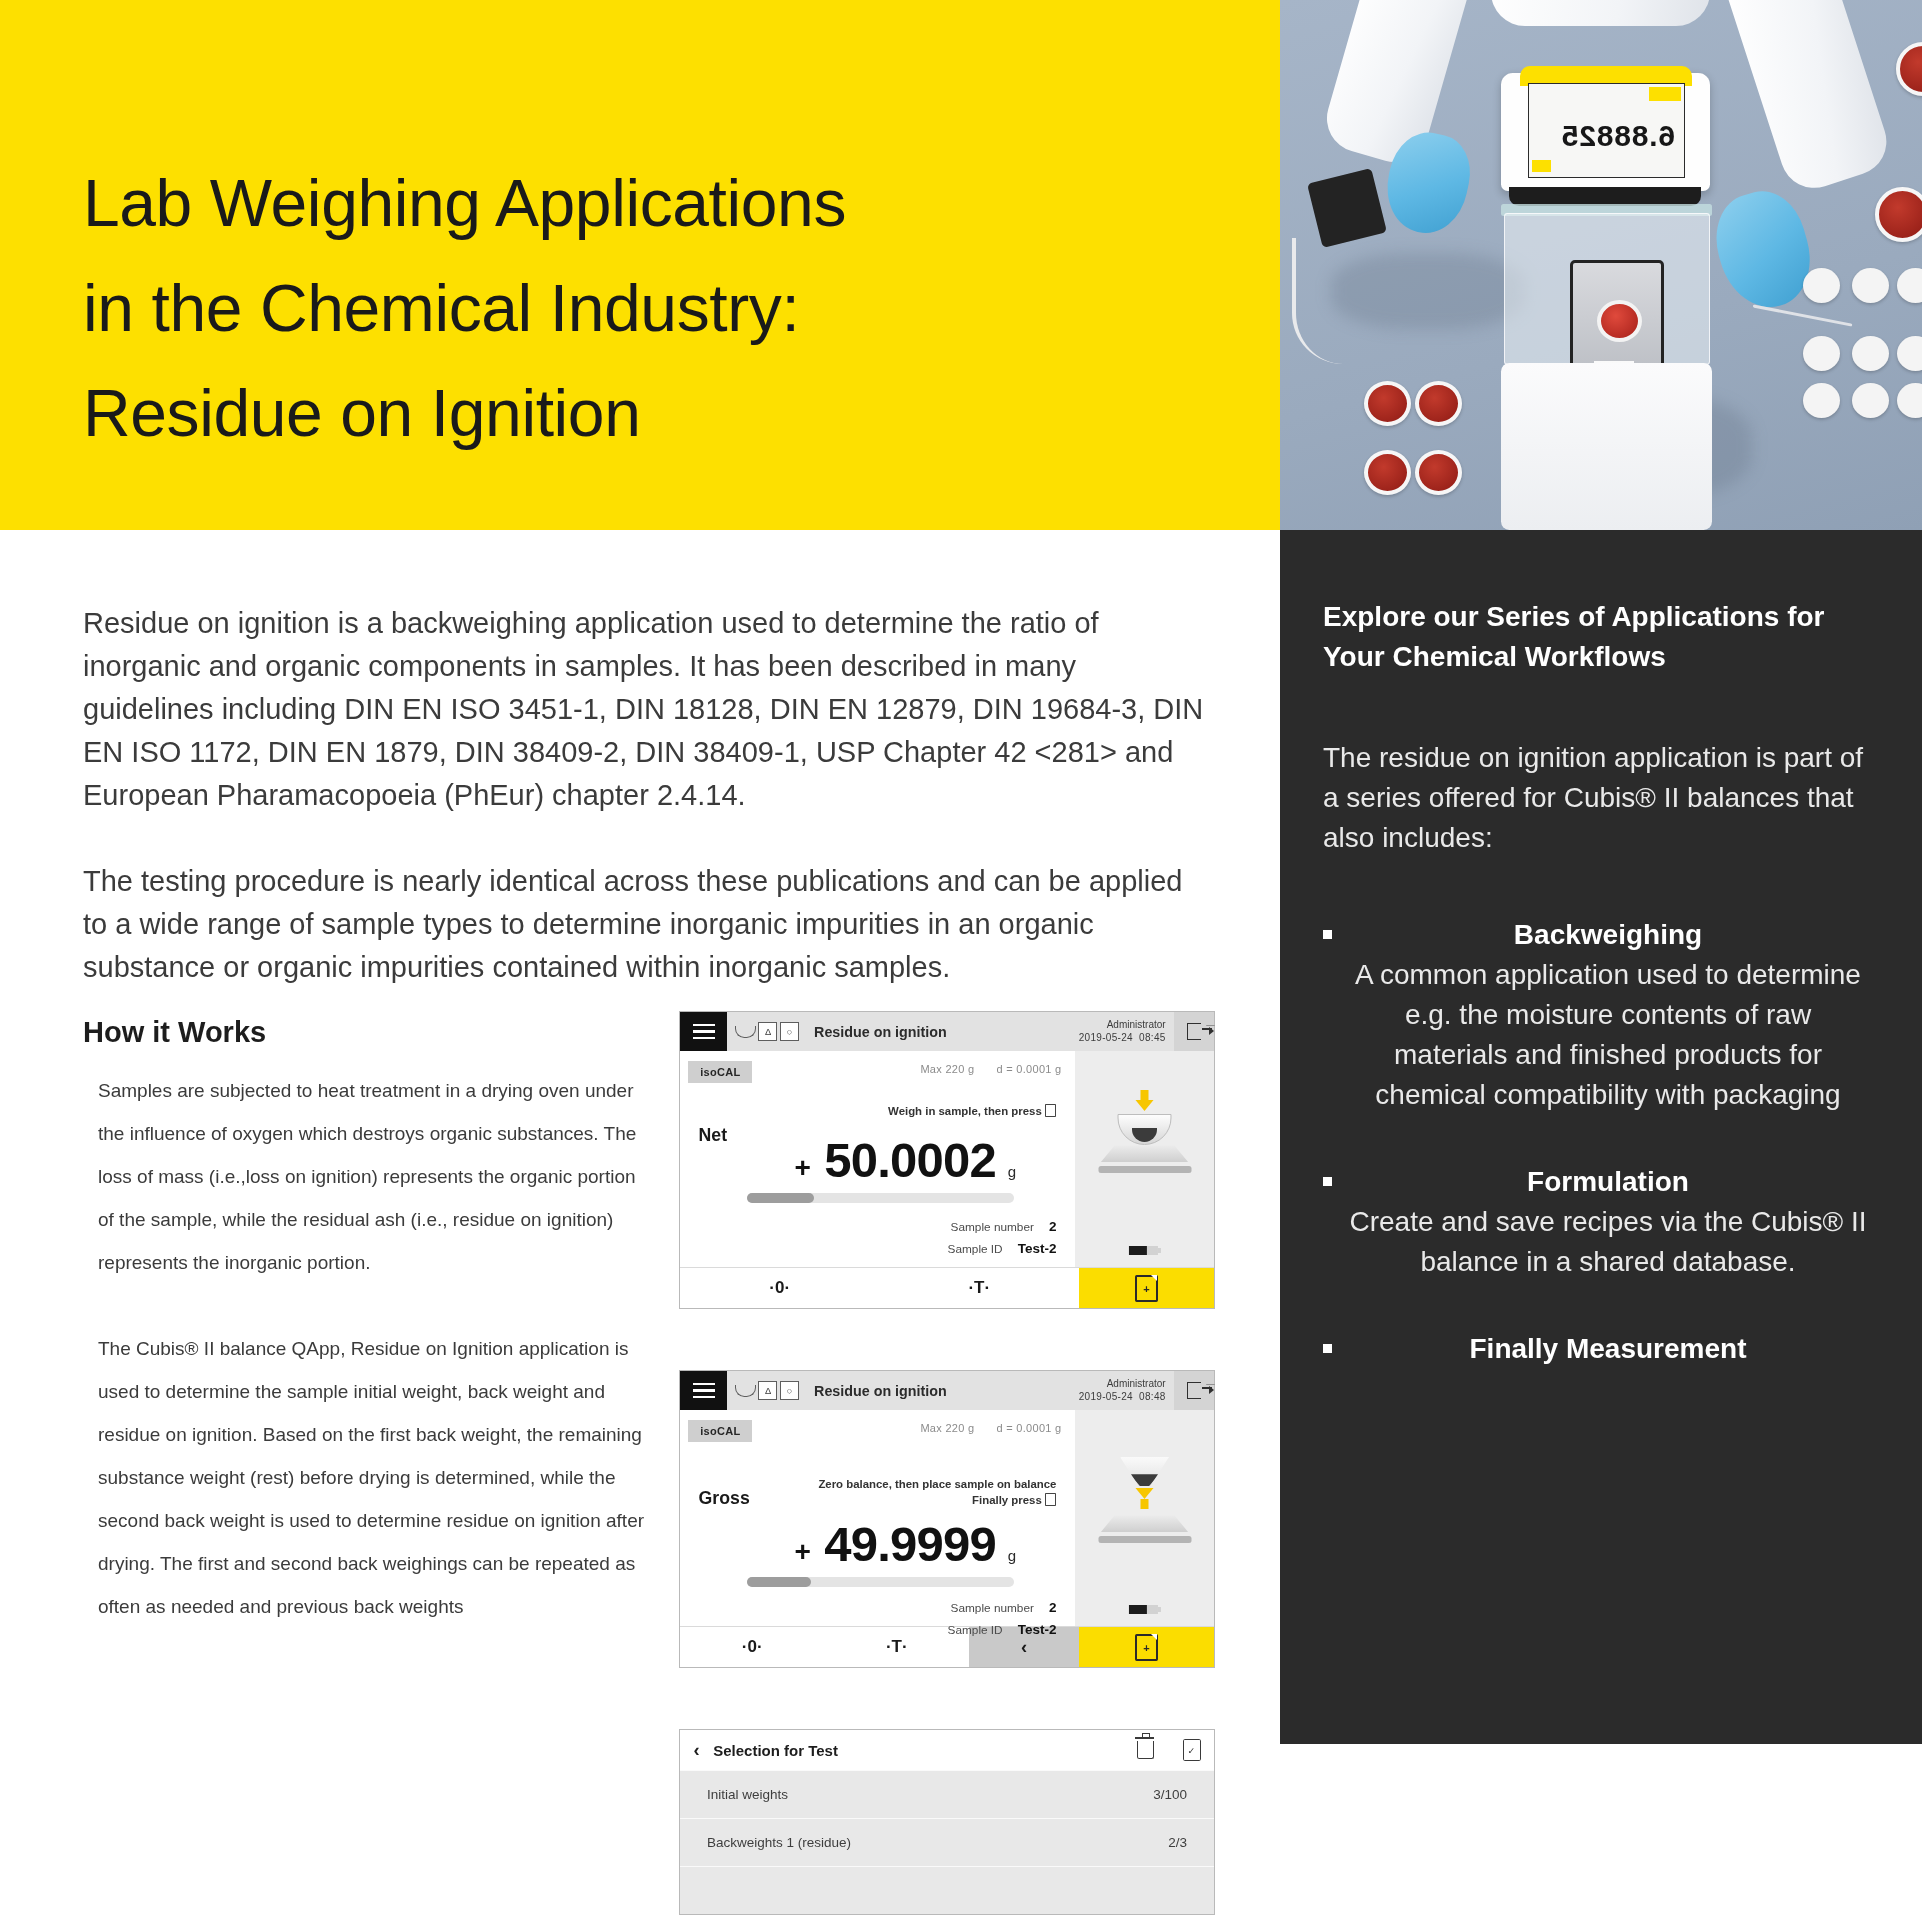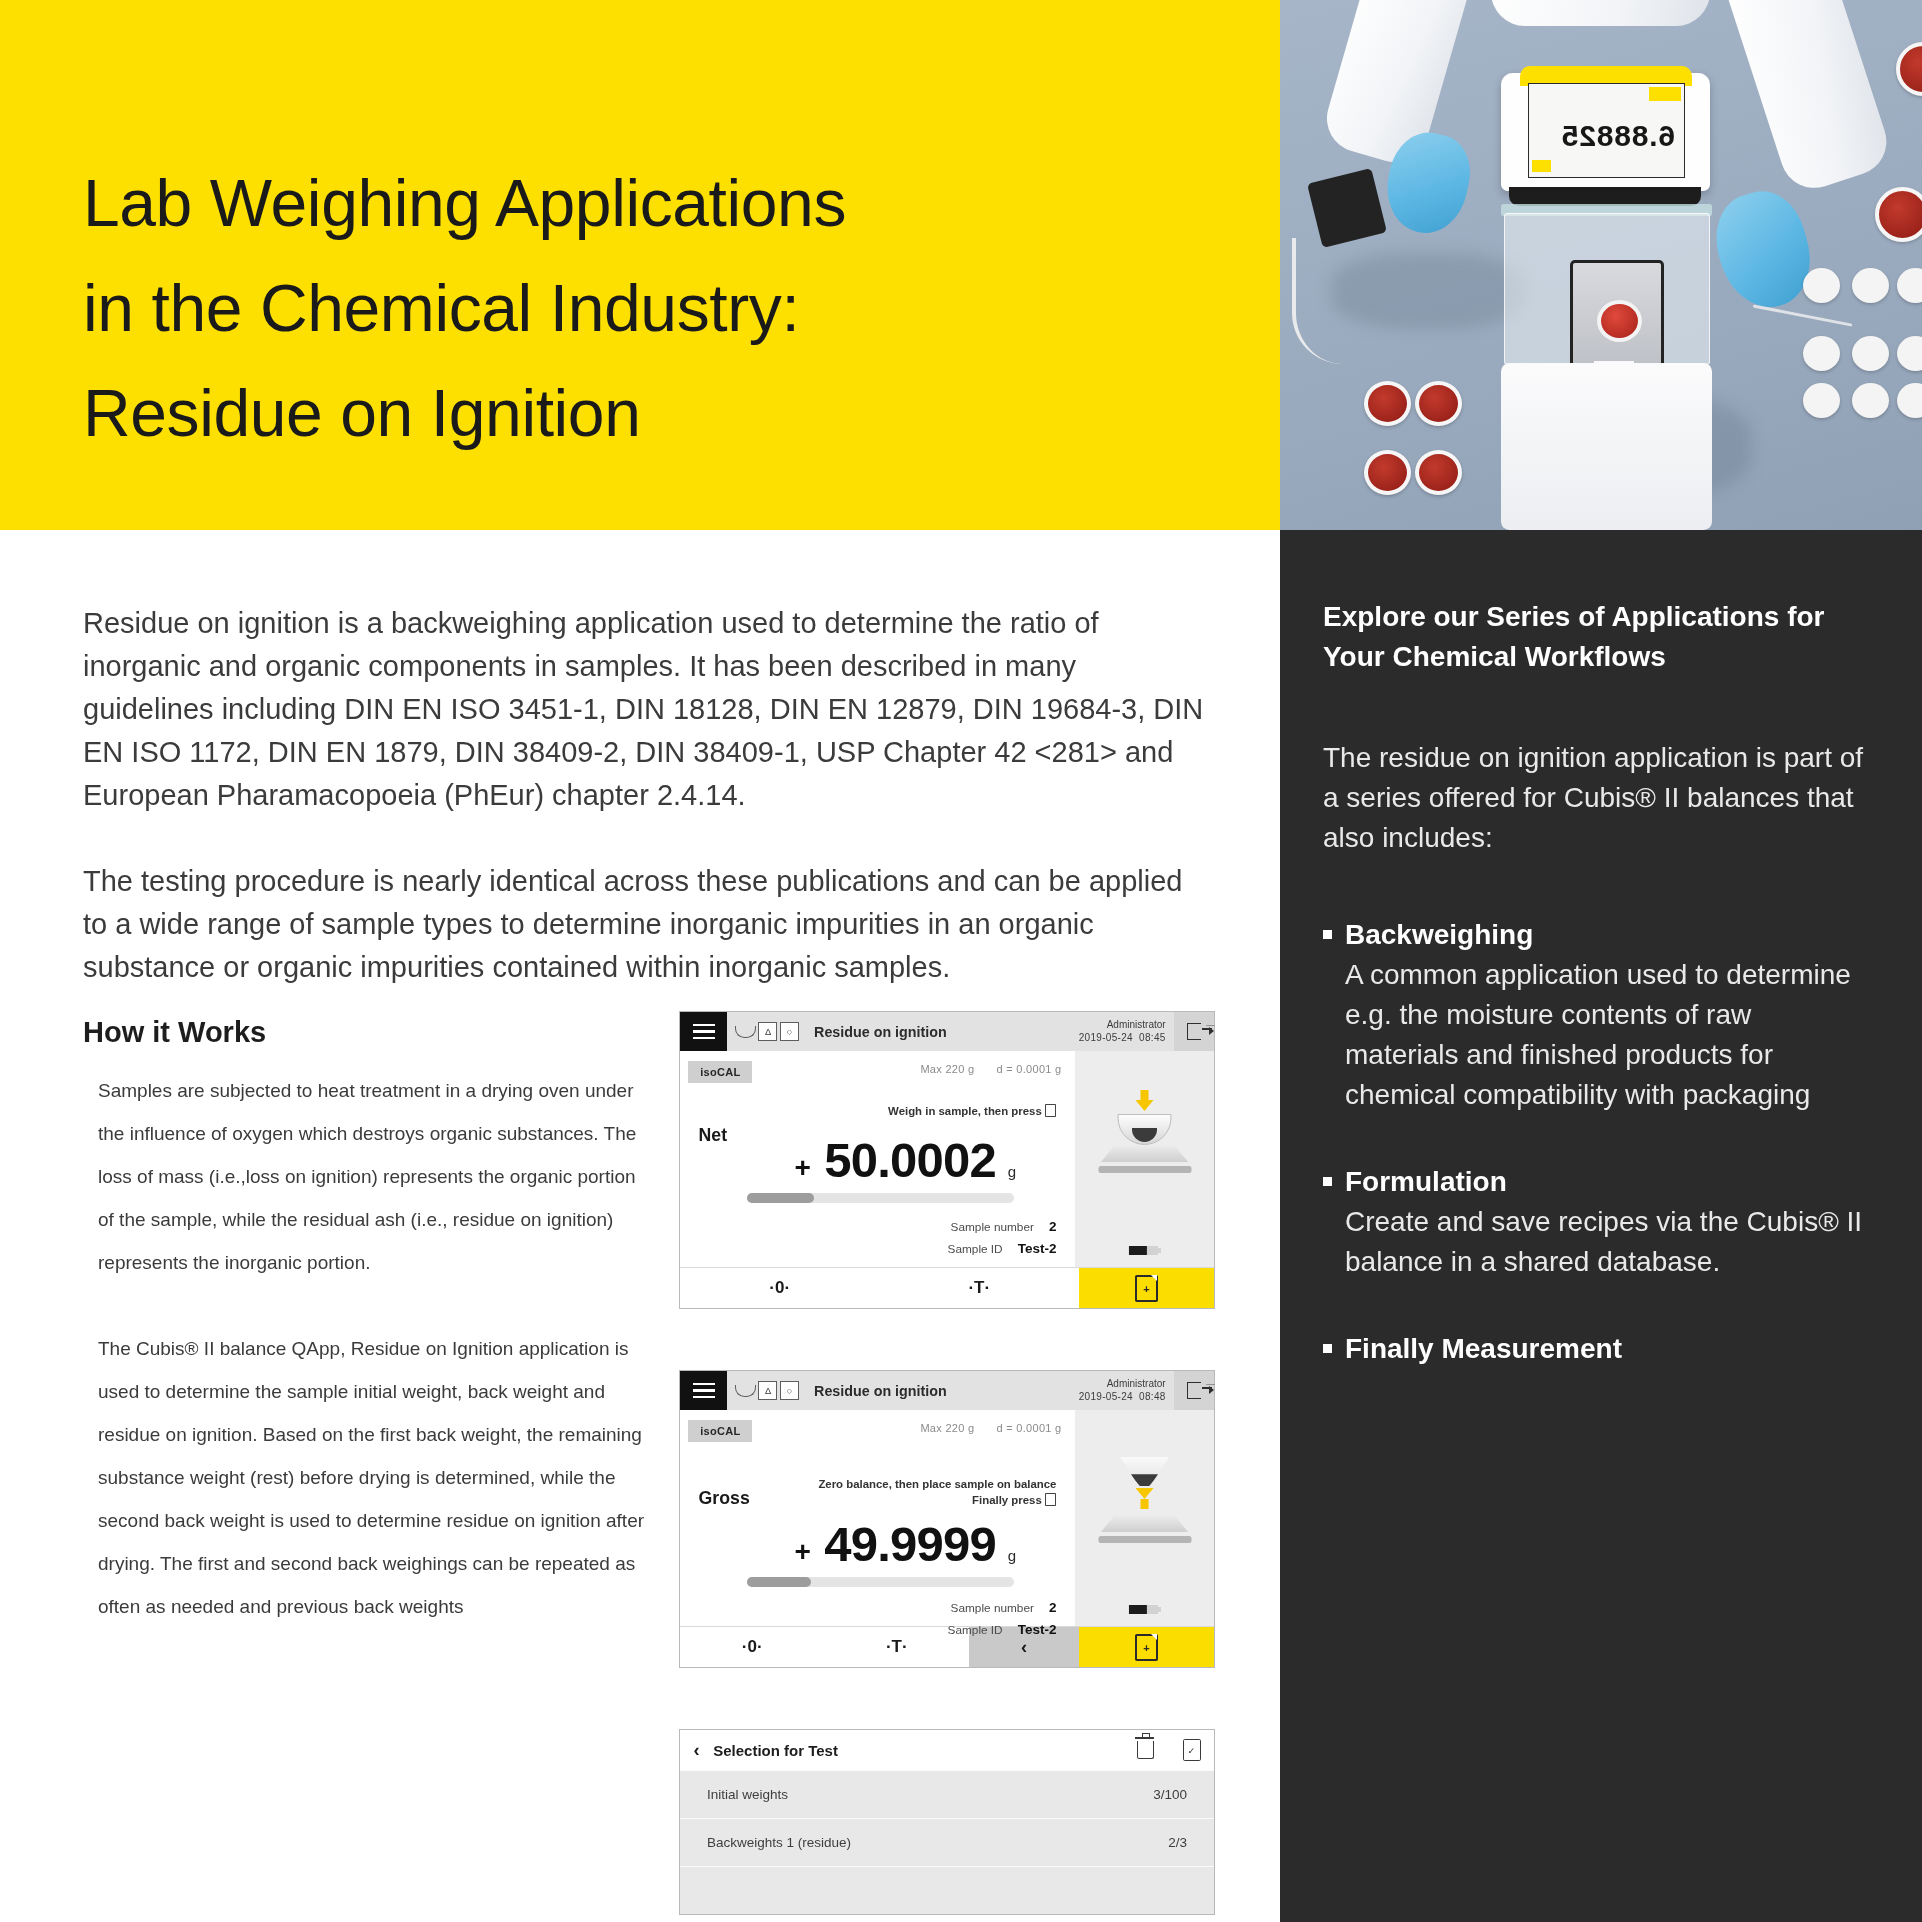--- a/index.html
+++ b/index.html
@@ -44,25 +44,25 @@
   .hp-dish{position:absolute;border-radius:50%;background:#f4f4f4;box-shadow:0 1.7px 3.4px rgba(0,0,0,.2);}
   .hp-dish.red{background:radial-gradient(circle at 40% 35%,#c23a2c,#8e1a14);border:4.2px solid #f6f6f6;}
   .hp-pad{position:absolute;background:#232323;border-radius:5px;transform:rotate(-14deg);}
   .hp-cable{position:absolute;border-left:4.2px solid #e9eaec;border-bottom-left-radius:51px;height:126px;width:51px;}
   .hp-tweezer{position:absolute;background:#dfe2e7;height:3.4px;transform:rotate(11deg);border-radius:1.7px;}
 
   
   .lower{position:absolute;left:0;top:530px;width:1923px;height:1393px;background:#ffffff;}
 
   
-  .dark-col{position:absolute;left:1280px;top:0;width:643px;height:1393px;background:#2b2b2b;}
+  .dark-col{position:absolute;left:1280px;top:0;width:643px;height:1214px;background:#2b2b2b;}
   .dark-inner{position:absolute;left:43px;top:67px;width:548px;}
   .dark-h{font-size:28px;line-height:40px;font-weight:700;color:#ffffff;margin:0 0 0 0;}
   .dark-p{font-size:28px;line-height:40px;color:#e9e9e9;margin:61px 0 0 0;font-weight:400;}
-  .bullets{margin:57px 0 0 0;padding:0;list-style:none;}
+  .bullets{margin:57px 0 0 0;padding:0;list-style:none;text-align:center;}
   .bullet{position:relative;padding-left:22px;margin-bottom:47px;}
   .bullet:last-child{margin-bottom:0;}
   .bullet .sq{position:absolute;left:0;top:15px;width:9.3px;height:9.3px;background:#ffffff;}
   .bullet .b-title{font-size:28px;line-height:40px;font-weight:700;color:#ffffff;}
   .bullet .b-body{font-size:28px;line-height:40px;color:#e9e9e9;font-weight:400;}
 
   
   .lead{position:absolute;left:83px;top:72px;width:1122px;}
   .lead p{margin:0;font-size:29px;line-height:43px;color:#3b3b3b;font-weight:400;}
   .lead p + p{margin-top:43px;}

